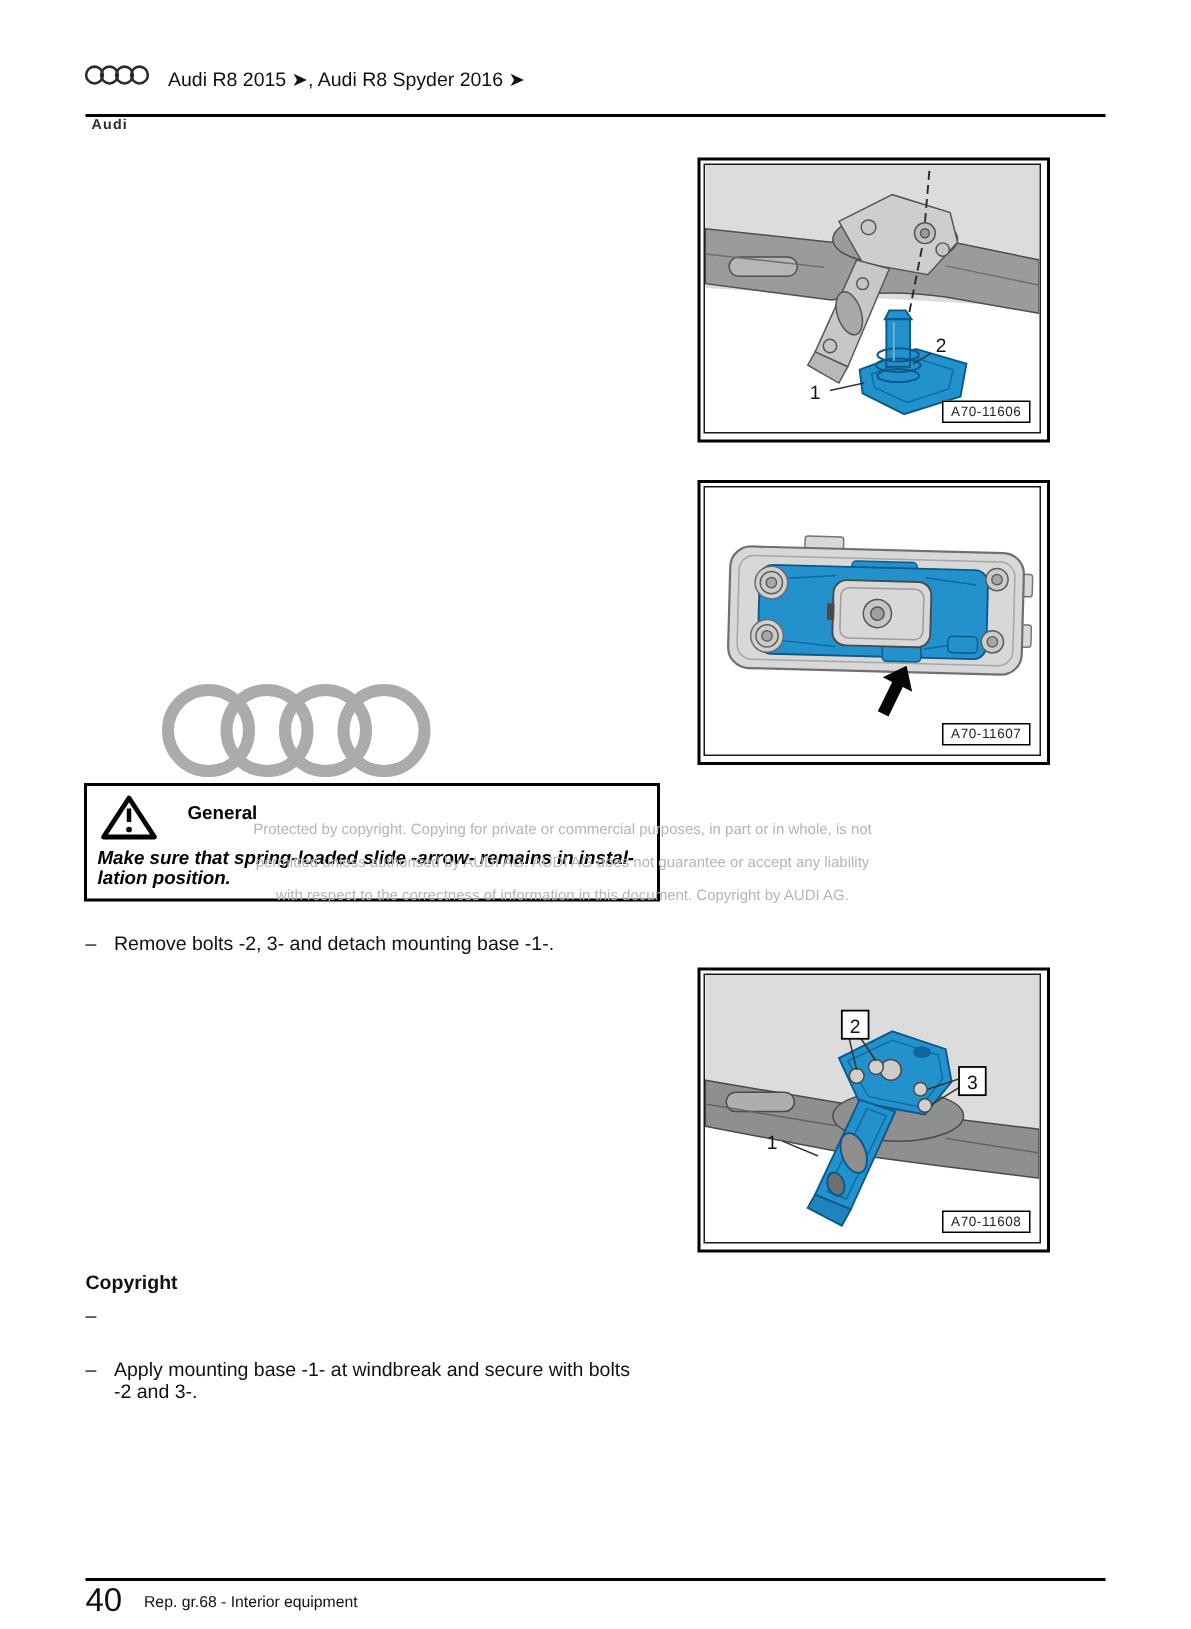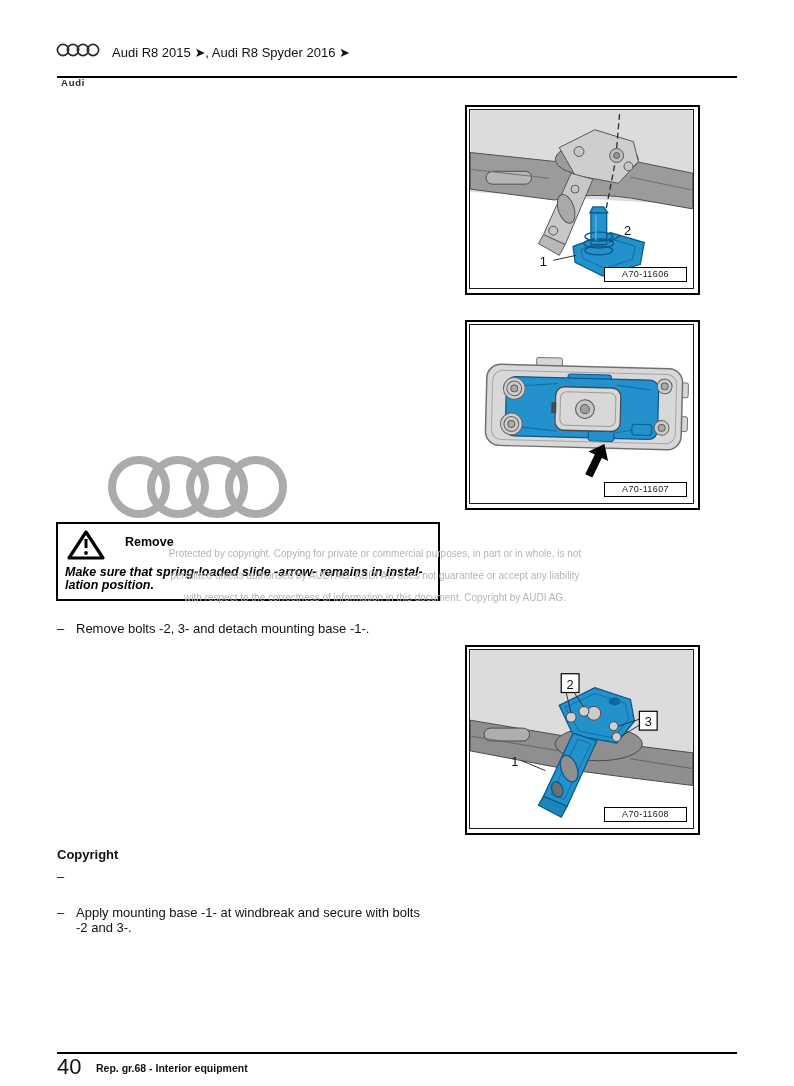--- a/index.html
+++ b/index.html
@@ -13,42 +13,42 @@
   .header-title{position:absolute;left:112px;top:44px;font-size:13px;line-height:17px;color:#111;}
   .rule{position:absolute;left:57px;width:680px;height:2px;background:#000;}
   .rule-header{top:76px;}
   .rule-footer{top:1052px;}
   
   .figure{position:absolute;left:465px;width:231px;height:186px;border:2px solid #000;background:#fff;}
   .figure-inner{position:absolute;left:2px;top:2px;width:223px;height:178px;border:1px solid #1a1a1a;background:#fff;overflow:hidden;}
   .figure-inner svg{display:block;}
   .figure-label{
     position:absolute;right:6px;bottom:6px;border:1px solid #000;background:#fff;
-    font-size:9px;letter-spacing:0.4px;padding:1px 17px 2px;color:#222;
+    font-size:9px;letter-spacing:0.4px;padding:1px 5px 2px;color:#222;
   }
   .callout-text{font-family:"Liberation Sans","DejaVu Sans",sans-serif;font-size:13px;fill:#111;}
   
   .rings-watermark{position:absolute;left:108px;top:455px;z-index:1;}
   
   .caution-box{position:absolute;left:56px;top:522px;width:380px;height:75px;border:2px solid #000;background:transparent;z-index:2;}
   .caution-triangle{position:absolute;left:8px;top:5px;}
   .caution-title{position:absolute;left:67px;top:11px;font-size:12.5px;font-weight:bold;z-index:4;}
   .caution-text{position:absolute;left:7px;top:42px;font-size:12.5px;font-weight:bold;font-style:italic;line-height:13px;z-index:4;}
   
   .watermark{
     position:absolute;left:30px;top:543px;width:690px;text-align:center;
     color:#b5b5b5;font-size:10px;line-height:22px;z-index:3;pointer-events:none;
   }
   
   .step{position:absolute;display:flex;font-size:13px;line-height:14.5px;color:#111;}
   .step .dash{width:19px;flex:none;}
   .heading{position:absolute;font-size:13px;font-weight:bold;color:#111;}
   
   .page-number{position:absolute;left:57px;top:1054px;font-size:22px;color:#111;}
-  .footer-section{position:absolute;left:96px;top:1062px;font-size:10.5px;font-weight:bold;color:#111;}
+  .footer-section{position:absolute;left:96px;top:1062px;font-size:10.5px;font-weight:normal;color:#111;}
 </style>
 </head>
 <body>
 
 <div class="page">
 
   <div class="header-logo">
     <svg width="44" height="16" viewBox="0 0 44 16">
       <g fill="none" stroke="#2b2b2b" stroke-width="1.7">
         <circle cx="7" cy="8" r="5.6"></circle>
@@ -155,21 +155,21 @@
         <circle cx="148" cy="32" r="27"></circle>
     </g>
   </svg>
 
   <div class="caution-box">
     <svg class="caution-triangle" width="40" height="32" viewBox="0 0 40 32">
       <path d="M20,3 L37,29 L3,29 Z" fill="none" stroke="#000" stroke-width="3.2" stroke-linejoin="round"></path>
       <line x1="20" y1="10" x2="20" y2="19" stroke="#000" stroke-width="3"></line>
       <circle cx="20" cy="24" r="1.9" fill="#000"></circle>
     </svg>
-    <div class="caution-title">Remove</div>
+    <div class="caution-title">General</div>
     <div class="caution-text">
       <div>Make sure that spring-loaded slide -arrow- remains in instal-</div>
       <div>lation position.</div>
     </div>
   </div>
 
   <div class="watermark">
     <div>Protected by copyright. Copying for private or commercial purposes, in part or in whole, is not</div>
     <div>permitted unless authorised by AUDI AG. AUDI AG does not guarantee or accept any liability</div>
     <div>with respect to the correctness of information in this document. Copyright by AUDI AG.</div>

